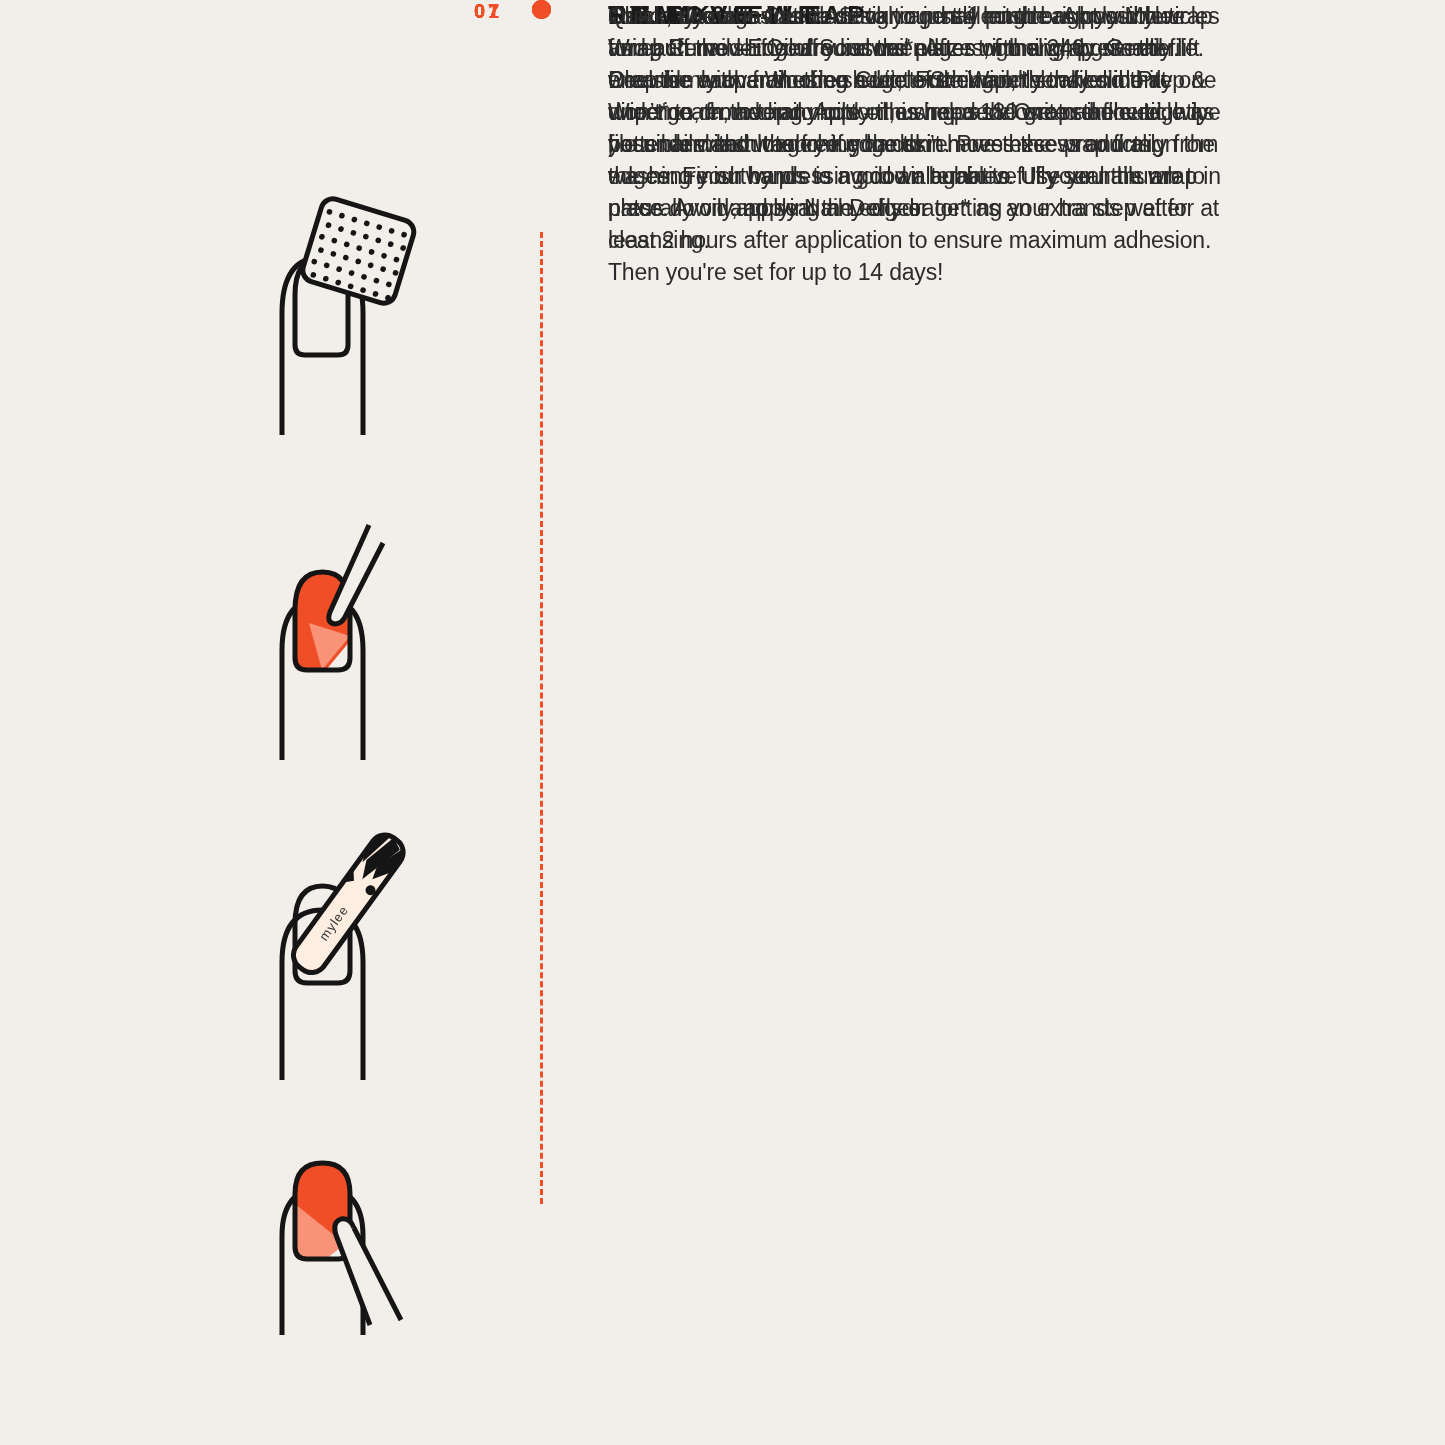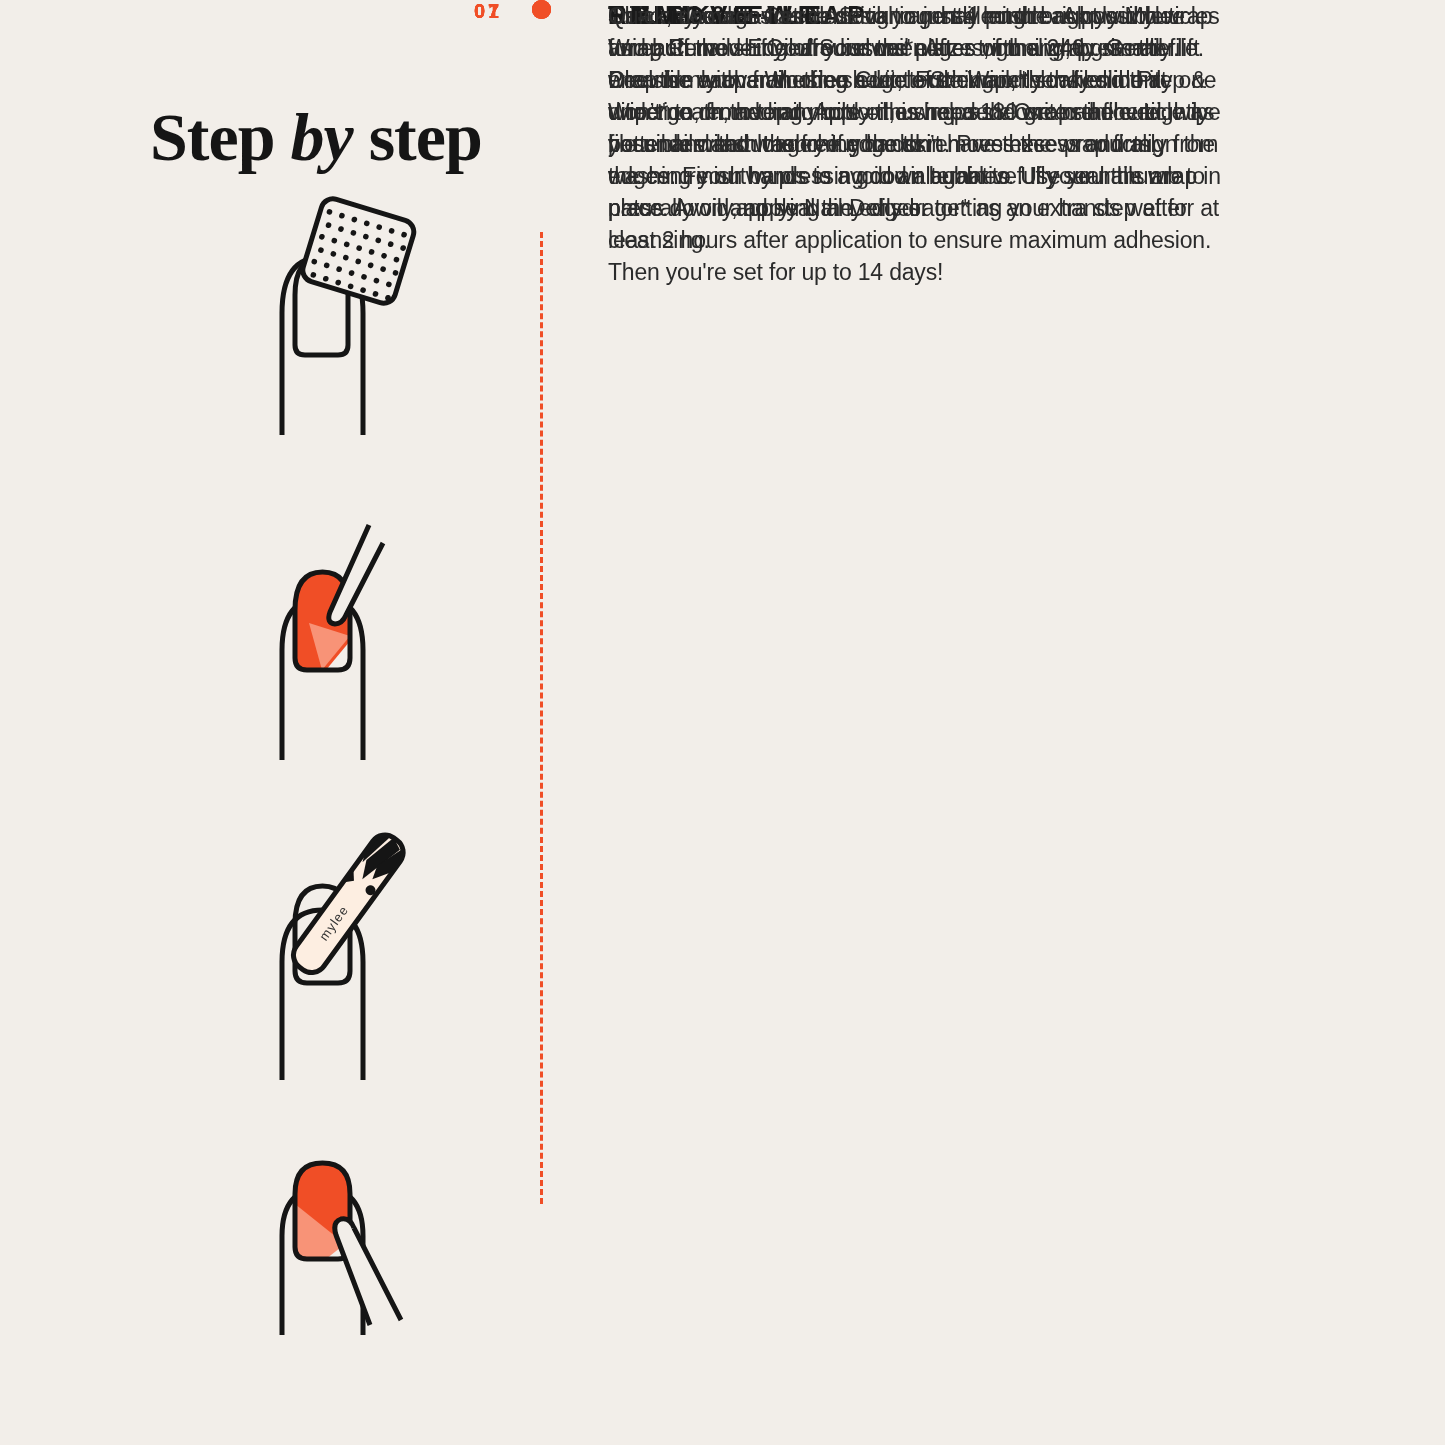--- a/index.html
+++ b/index.html
@@ -19,21 +19,20 @@
         letter-spacing:-0.2px;}
   .illu{position:absolute;left:262px;width:200px;height:250px;}.s1.illu{top:195px}.s2.illu{top:520px}.s3.illu{top:830px}.s4.illu{top:1128px}
   svg .outline{fill:none;stroke:#151515;stroke-width:5;stroke-linejoin:round;}
   svg .bgfill{fill:#f2eee9;}
 </style>
 </head>
 <body>
 
 <div id="page">
 
-  <h1 class="title"><span>Step </span><span class="em">by</span><span> step</span></h1>
 
   <div class="timeline"></div>
 
   <svg class="illu s1" viewBox="0 0 200 250">
     <path class="outline" d="M20 240 V118 Q20 62 60.5 62 Q101 62 101 118 V240"></path>
     <path class="outline bgfill" d="M33 150 V100 Q33 63 59.5 63 Q86 63 86 100 V150 Q86 160 76 160 H43 Q33 160 33 150 Z"></path>
     <g transform="translate(96,57) rotate(17)">
       <rect class="outline bgfill" x="-48" y="-44" width="96" height="86" rx="12"></rect>
       <g fill="#151515">
           <circle cx="-39" cy="-30" r="2.8"></circle>

